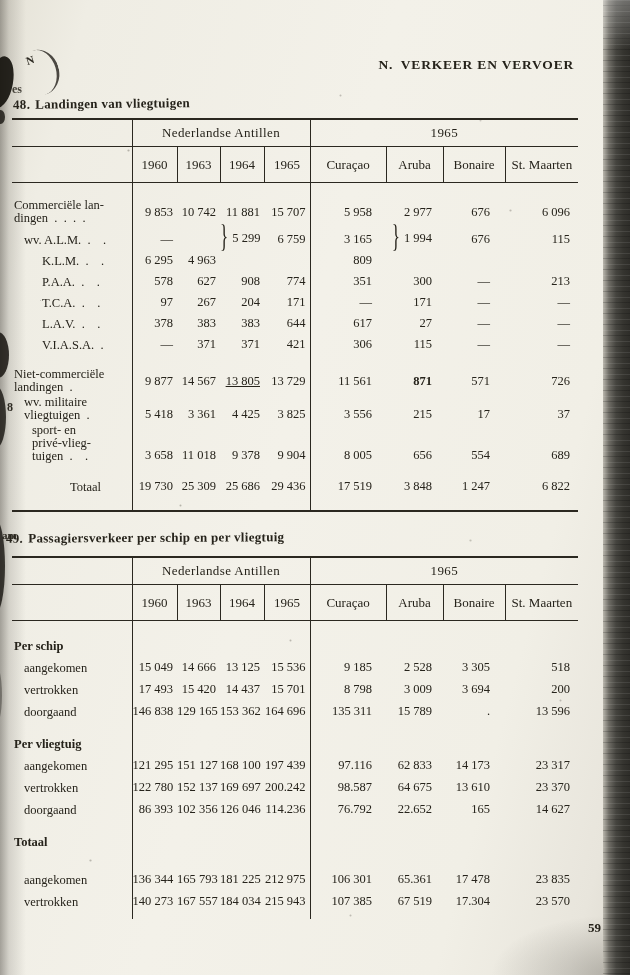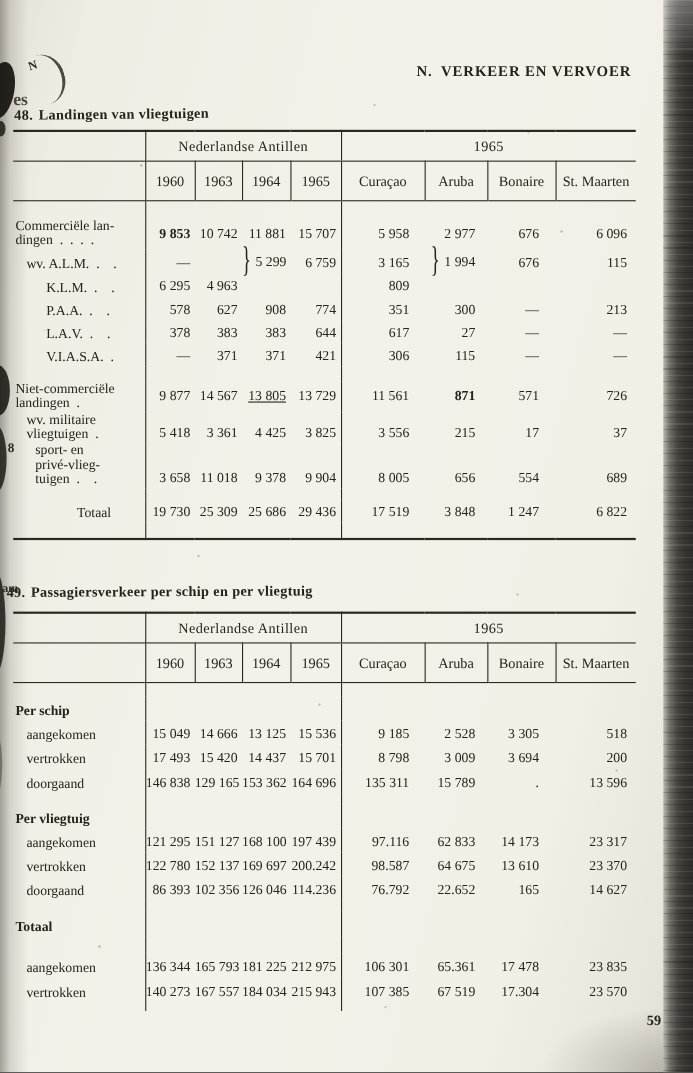--- a/index.html
+++ b/index.html
@@ -27,21 +27,21 @@
   .blob.b1{left:-11px;top:56px;width:24px;height:52px;transform:rotate(10deg);opacity:.93;}
   .blob.b2{left:-4px;top:110px;width:9px;height:14px;opacity:.8;}
   .blob.b3{left:-13px;top:332px;width:22px;height:46px;opacity:.85;}
   .blob.b4{left:-14px;top:386px;width:20px;height:62px;opacity:.8;}
   .blob.b5{left:-15px;top:518px;width:20px;height:96px;opacity:.8;}
   .blob.b6{left:-16px;top:660px;width:18px;height:70px;opacity:.35;}
   .arc{position:absolute;left:30px;top:48px;width:26px;height:46px;z-index:5;
     border-right:3px solid rgba(30,26,20,.78);border-radius:0 70% 70% 0/0 50% 50% 0;transform:rotate(-16deg);}
   .frag{position:absolute;z-index:6;color:#2d2a22;font-weight:bold;}
   .frag.f0{left:26px;top:54px;font-size:11px;transform:rotate(-18deg);}
-  .frag.f1{left:12px;top:82px;font-size:16px;opacity:.85;}
+  .frag.f1{left:12px;top:82px;font-size:12px;opacity:.85;}
   .frag.f2{left:7px;top:400px;font-size:12px;}
   .frag.f3{left:2px;top:529px;font-size:11px;}
   .speckles{position:absolute;left:40px;top:300px;width:1px;height:1px;border-radius:50%;
     background:rgba(60,55,45,.3);z-index:3;
     box-shadow:88px -150px 0 .6px rgba(60,55,45,.32), 300px -205px 0 .5px rgba(60,55,45,.28),
       470px -90px 0 .6px rgba(60,55,45,.28), 140px 205px 0 .5px rgba(60,55,45,.32),
       430px 240px 0 .6px rgba(60,55,45,.25), 250px 340px 0 .5px rgba(60,55,45,.3),
       520px 400px 0 .5px rgba(60,55,45,.28), 50px 560px 0 .6px rgba(60,55,45,.3),
       310px 615px 0 .5px rgba(60,55,45,.28), 440px -180px 0 .5px rgba(60,55,45,.22);}
   .corner-shade{position:absolute;right:20px;bottom:0;width:120px;height:60px;z-index:3;
@@ -126,21 +126,21 @@
           <td class="v c2" style="height: 14px;"></td>
           <td class="v c3" style="height: 14px;"></td>
           <td class="v c4" style="height: 14px;"></td>
           <td class="v c5 g" style="height: 14px;"></td>
           <td class="v c6" style="height: 14px;"></td>
           <td class="v c7" style="height: 14px;"></td>
           <td class="v c8" style="height: 14px;"></td>
         </tr>
         <tr>
           <td class="lbl" style="vertical-align: middle;">Commerciële lan-<br>dingen . . . .</td>
-          <td class="v c1" style="vertical-align: middle; font-weight: bold;">9 853</td>
+          <td class="v c1" style="vertical-align: middle;">9 853</td>
           <td class="v c2" style="vertical-align: middle;">10 742</td>
           <td class="v c3" style="vertical-align: middle;">11 881</td>
           <td class="v c4" style="vertical-align: middle;">15 707</td>
           <td class="v c5 g" style="vertical-align: middle;">5 958</td>
           <td class="v c6" style="vertical-align: middle;">2 977</td>
           <td class="v c7" style="vertical-align: middle;">676</td>
           <td class="v c8" style="vertical-align: middle;">6 096</td>
         </tr>
         <tr>
           <td class="lbl" style="padding-left: 12px;">wv. A.L.M. . .</td>
@@ -167,20 +167,31 @@
         <tr>
           <td class="lbl" style="padding-left: 30px;">P.A.A. . .</td>
           <td class="v c1">578</td>
           <td class="v c2">627</td>
           <td class="v c3">908</td>
           <td class="v c4">774</td>
           <td class="v c5 g">351</td>
           <td class="v c6">300</td>
           <td class="v c7">—</td>
           <td class="v c8">213</td>
+        </tr>
+        <tr>
+          <td class="lbl" style="padding-left: 30px;">T.C.A. . .</td>
+          <td class="v c1">97</td>
+          <td class="v c2">267</td>
+          <td class="v c3">204</td>
+          <td class="v c4">171</td>
+          <td class="v c5 g">—</td>
+          <td class="v c6">171</td>
+          <td class="v c7">—</td>
+          <td class="v c8">—</td>
         </tr>
         <tr>
           <td class="lbl" style="padding-left: 30px;">L.A.V. . .</td>
           <td class="v c1">378</td>
           <td class="v c2">383</td>
           <td class="v c3">383</td>
           <td class="v c4">644</td>
           <td class="v c5 g">617</td>
           <td class="v c6">27</td>
           <td class="v c7">—</td>

